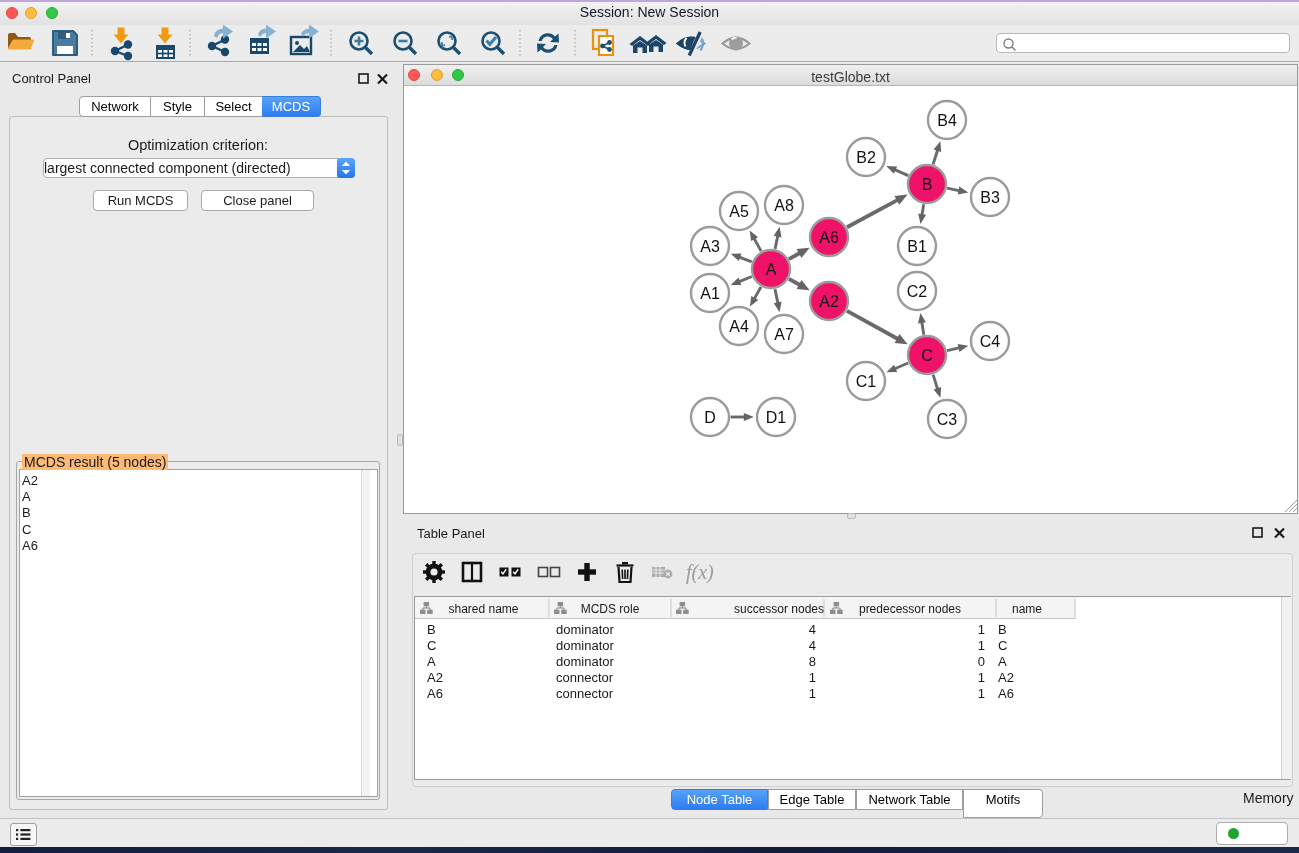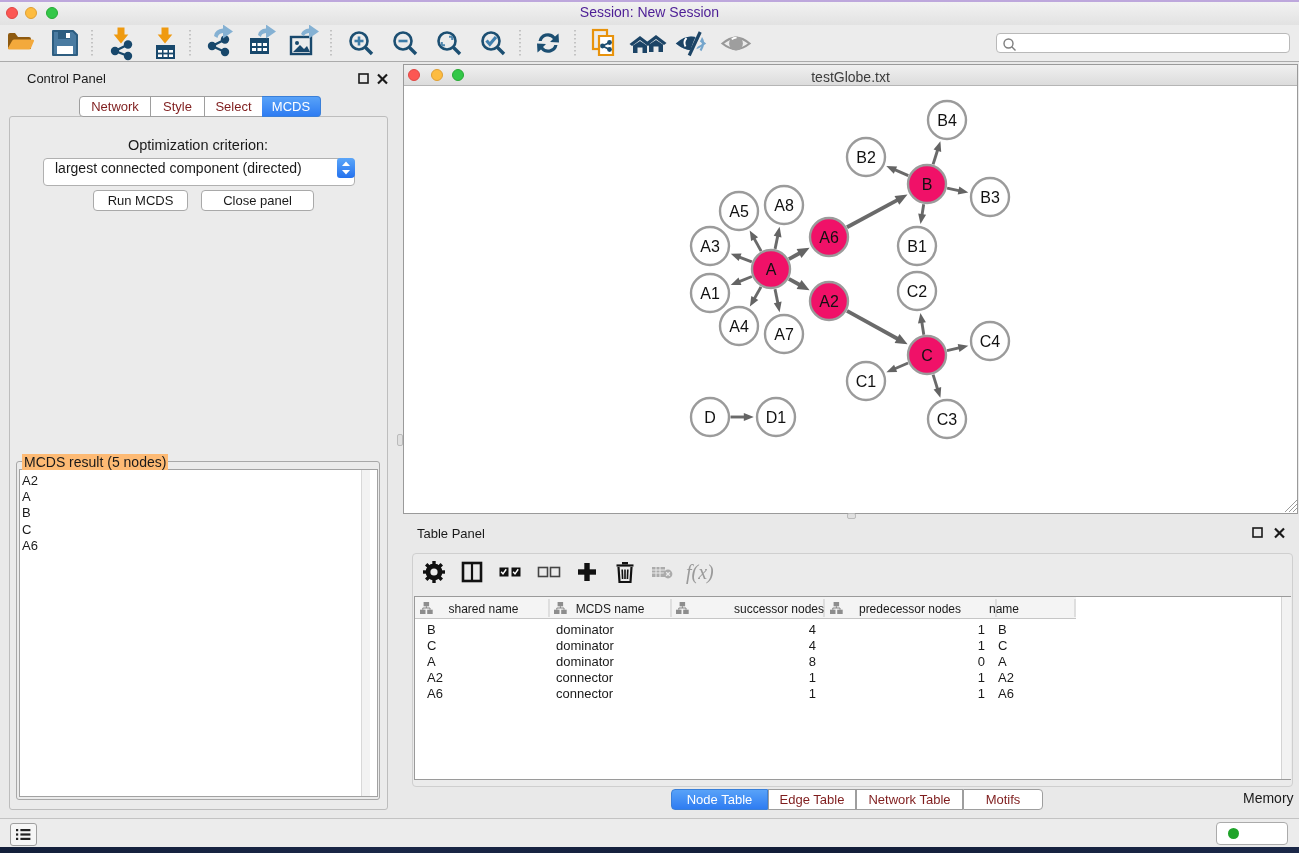--- a/index.html
+++ b/index.html
@@ -2,32 +2,32 @@
 <html><head><meta charset="utf-8"><style>
 *{margin:0;padding:0;box-sizing:border-box}
 html,body{width:1299px;height:853px;overflow:hidden}
 body{font-family:"Liberation Sans",sans-serif;background:#e9e9e9;position:relative;font-size:13px;color:#1a1a1a}
 .abs{position:absolute}
 .light{width:12px;height:12px;border-radius:50%;display:inline-block}
 .tl-red{background:#fc5753;border:1px solid #df4744}
 .tl-yel{background:#fdbc40;border:1px solid #de9f34}
 .tl-grn{background:#33c748;border:1px solid #27aa35}
 .srch{position:absolute;left:996px;top:33px;width:294px;height:20px;background:#fff;border:1px solid #b9b9b9;border-radius:4px}
-.tab{position:absolute;top:96px;height:21px;background:#fff;border:1px solid #9e9e9e;text-align:center;font-size:13px;line-height:19px;color:#7f1d1d}
+.tab{position:absolute;top:96px;height:21px;background:#fff;border:1px solid #9e9e9e;text-align:center;font-size:13px;line-height:19px;color:#000000}
 .btn{position:absolute;background:#fff;border:1px solid #a9a9a9;border-radius:4px;text-align:center;font-size:13px;color:#1a1a1a}
 </style></head><body>
 
 <div class="abs" style="left:0;top:0;width:1299px;height:2px;background:#bda7dc"></div>
 
 <div class="abs" style="left:0;top:2px;width:1299px;height:23px;background:linear-gradient(#f2f2f2,#e2e2e2)"></div>
 <div class="abs" style="left:0;top:25px;width:1299px;height:37px;background:#ececec;border-bottom:1px solid #ababab"></div>
 <span class="light tl-red abs" style="left:6px;top:7px"></span>
 <span class="light tl-yel abs" style="left:25px;top:7px"></span>
 <span class="light tl-grn abs" style="left:46px;top:7px"></span>
-<div class="abs" style="left:0;top:4px;width:1299px;text-align:center;font-size:14px;color:#4c1d95">Session: New Session</div>
+<div class="abs" style="left:0;top:4px;width:1299px;text-align:center;font-size:14px;color:#0f172a">Session: New Session</div>
 
 <svg class="abs" style="left:0;top:25px" width="1299" height="37">
 <g stroke="#9a9a9a" stroke-dasharray="1.5,2.5" stroke-width="1">
 <line x1="92" y1="5" x2="92" y2="32"></line>
       <line x1="190" y1="5" x2="190" y2="32"></line>
 <line x1="331" y1="5" x2="331" y2="32"></line>
       <line x1="520" y1="5" x2="520" y2="32"></line>
 <line x1="575" y1="5" x2="575" y2="32"></line>
 </g>
 
@@ -171,38 +171,38 @@
 <circle cx="0" cy="0.5" r="6.9" fill="#9e9e9e"></circle>
 <path d="M-4.2,-3.6 Q-2.4,-5.6 0.6,-5.4" fill="none" stroke="#fff" stroke-width="1.8"></path>
 </g>
 </svg>
 <div class="srch"></div>
 <svg class="abs" style="left:1002px;top:37px" width="16" height="16">
     <circle cx="6.5" cy="6.5" r="4.5" fill="none" stroke="#7e7e7e" stroke-width="1.4"></circle>
     <line x1="9.8" y1="9.8" x2="13.5" y2="13.5" stroke="#7e7e7e" stroke-width="1.4"></line>
   </svg>
 
-<div class="abs" style="left:27px;top:71px">Control Panel</div>
+<div class="abs" style="left:12px;top:71px">Control Panel</div>
 <svg class="abs" style="left:358px;top:73px" width="32" height="12">
 <rect x="1" y="1" width="9" height="9" fill="none" stroke="#1a1a1a" stroke-width="1.6"></rect>
 <g stroke="#1a1a1a" stroke-width="2.2">
       <line x1="20" y1="1.5" x2="29" y2="10.5"></line>
       <line x1="29" y1="1.5" x2="20" y2="10.5"></line>
     </g>
 </svg>
 
 <div class="abs" style="left:9px;top:116px;width:379px;height:694px;border:1px solid #bdbdbd;border-radius:3px;background:#ebebeb"></div>
 
 <div class="tab" style="left:79px;width:72px;border-radius:4px 0 0 4px">Network</div>
 <div class="tab" style="left:150px;width:55px">Style</div>
 <div class="tab" style="left:204px;width:59px">Select</div>
 <div class="tab" style="left:262px;width:59px;border-left:none;border-radius:0 4px 4px 0;background:linear-gradient(#58a2f8,#2e7cf2);color:#fff;border-color:#3a7fd8">MCDS</div>
 <div class="abs" style="left:0;top:137px;width:396px;text-align:center;font-size:14.5px">Optimization criterion:</div>
 
-<div class="abs" style="left:43px;top:158px;width:312px;height:28px;background:#fff;border:1px solid #b0b0b0;border-radius:4px;line-height:18px;padding-left:11px;font-size:14px">largest connected component (directed)</div>
+<div class="abs" style="left:43px;top:158px;width:312px;height:20px;background:#fff;border:1px solid #b0b0b0;border-radius:4px;line-height:18px;padding-left:0;font-size:14px">largest connected component (directed)</div>
 <div class="abs" style="left:337px;top:158px;width:18px;height:20px;background:linear-gradient(#5ba6f9,#2572ee);border-radius:3px 4px 4px 3px"></div>
 <svg class="abs" style="left:337px;top:158px" width="18" height="20">
 <path d="M5,8 L9,3.5 L13,8 Z" fill="#fff"></path>
     <path d="M5,12 L9,16.5 L13,12 Z" fill="#fff"></path>
 </svg>
 <div class="btn" style="left:93px;top:190px;width:95px;height:21px;line-height:19px">Run MCDS</div>
 <div class="btn" style="left:201px;top:190px;width:113px;height:21px;line-height:19px">Close panel</div>
 
 <div class="abs" style="left:16px;top:461px;width:364px;height:339px;border:1px solid #a8a8a8;border-radius:3px"></div>
 <div class="abs" style="left:19px;top:469px;width:359px;height:328px;background:#fff;border:1px solid #a2a2a2"></div>
@@ -432,35 +432,35 @@
       <rect x="7.2" y="7.7" width="5.5" height="4.3"></rect>
     </g>
     <g stroke="#8d8d8d" stroke-width="1.1">
       <line x1="6.4" y1="4.3" x2="6.4" y2="6"></line>
       <line x1="2.8" y1="6" x2="10" y2="6"></line>
       <line x1="2.8" y1="6" x2="2.8" y2="7.7"></line>
       <line x1="10" y1="6" x2="10" y2="7.7"></line>
     </g>
   </svg>
 <div class="abs" style="left:418px;top:602px;width:131px;text-align:center;font-size:12px">shared name</div>
-<div class="abs" style="left:549px;top:602px;width:122px;text-align:center;font-size:12px">MCDS name</div>
+<div class="abs" style="left:549px;top:602px;width:122px;text-align:center;font-size:12px">MCDS role</div>
 <div class="abs" style="left:671px;top:602px;width:153px;text-align:right;font-size:12px">successor nodes</div>
 <div class="abs" style="left:824px;top:602px;width:172px;text-align:center;font-size:12px">predecessor nodes</div>
-<div class="abs" style="left:989px;top:602px;width:76px;font-size:12px">name</div>
+<div class="abs" style="left:989px;top:602px;width:76px;text-align:center;font-size:12px">name</div>
 <div class="abs" style="left:427px;top:622px;font-size:13px;line-height:16px">B<br>C<br>A<br>A2<br>A6</div>
 <div class="abs" style="left:556px;top:622px;font-size:13px;line-height:16px">dominator<br>dominator<br>dominator<br>connector<br>connector</div>
 <div class="abs" style="left:719px;top:622px;width:97px;font-size:13px;line-height:16px;text-align:right">4<br>4<br>8<br>1<br>1</div>
 <div class="abs" style="left:890px;top:622px;width:95px;font-size:13px;line-height:16px;text-align:right">1<br>1<br>0<br>1<br>1</div>
 <div class="abs" style="left:998px;top:622px;font-size:13px;line-height:16px">B<br>C<br>A<br>A2<br>A6</div>
 <div class="abs" style="left:1281px;top:597px;width:10px;height:182px;background:#f2f2f2;border-left:1px solid #d4d4d4"></div>
 
 <div class="tab" style="top:789px;left:671px;width:97px;border-radius:4px 0 0 4px;background:linear-gradient(#58a2f8,#2e7cf2);color:#fff;border-color:#3a7fd8;height:21px">Node Table</div>
 <div class="tab" style="top:789px;left:768px;width:88px;height:21px">Edge Table</div>
 <div class="tab" style="top:789px;left:856px;width:107px;height:21px">Network Table</div>
-<div class="tab" style="top:789px;left:963px;width:80px;border-radius:0 4px 4px 0;height:21px">Motifs</div>
+<div class="tab" style="top:789px;left:963px;width:80px;border-radius:0 4px 4px 0;height:29px">Motifs</div>
 
 <div class="abs" style="left:0;top:818px;width:1299px;height:29px;background:#ececec;border-top:1px solid #c3c3c3"></div>
 <div class="abs" style="left:10px;top:823px;width:27px;height:23px;background:#f6f6f6;border:1px solid #9f9f9f;border-radius:3px"></div>
 <svg class="abs" style="left:16px;top:829px" width="15" height="12">
 <g fill="#222">
       <rect x="0" y="0" width="2.2" height="2.2"></rect>
       <rect x="0" y="4.4" width="2.2" height="2.2"></rect>
       <rect x="0" y="8.8" width="2.2" height="2.2"></rect>
       <rect x="4.4" y="0" width="10" height="2.2"></rect>
       <rect x="4.4" y="4.4" width="10" height="2.2"></rect>

